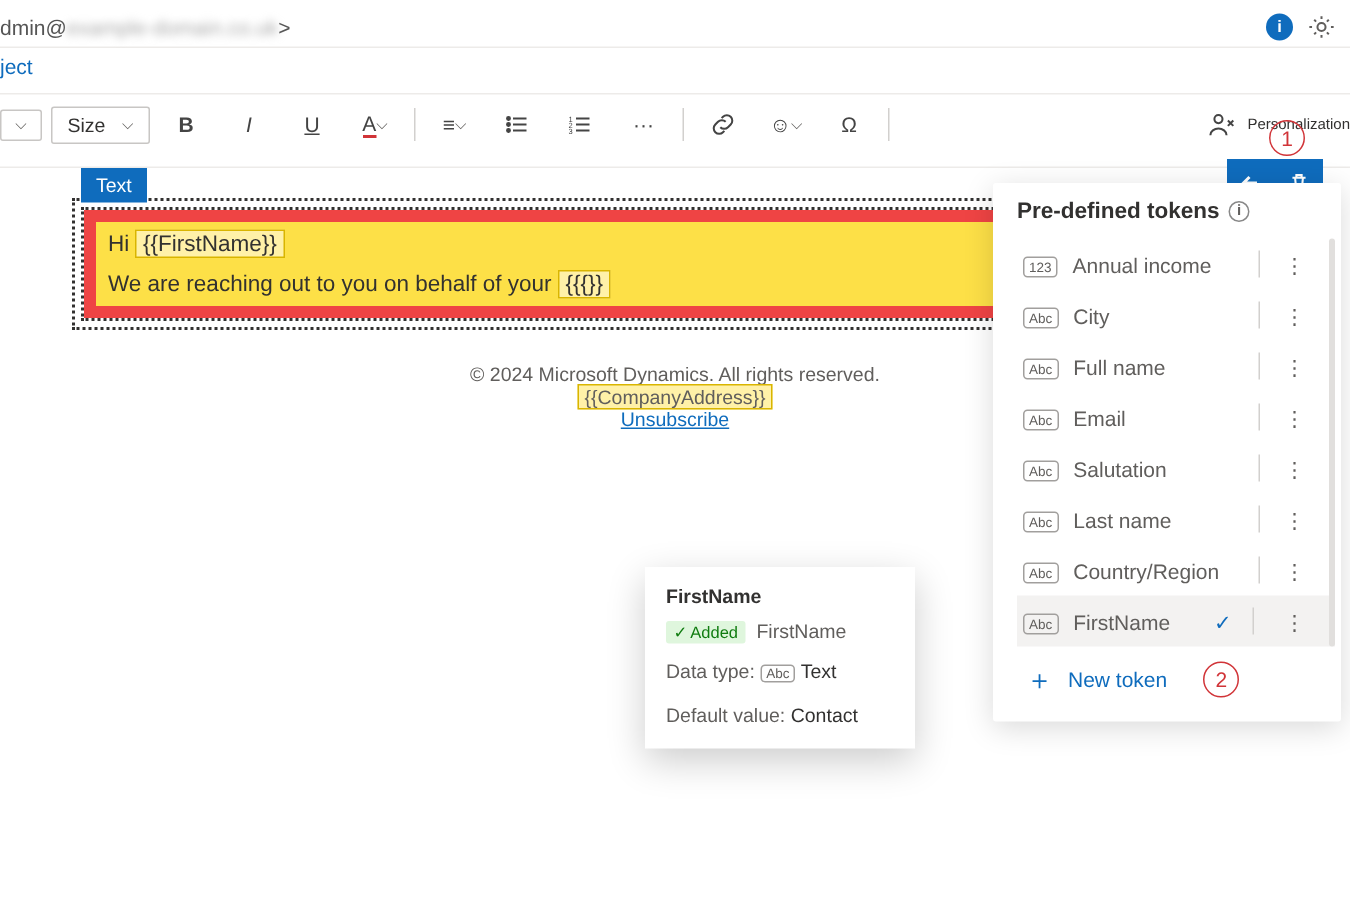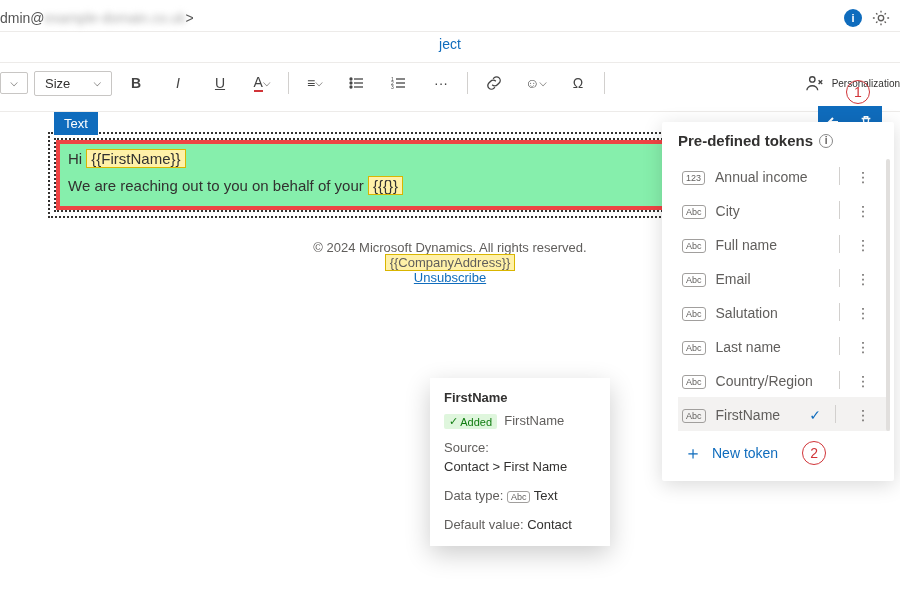--- a/index.html
+++ b/index.html
@@ -3,35 +3,35 @@
 <meta charset="utf-8">
 <style>
   * { box-sizing: border-box; }
   html, body { margin:0; padding:0; font-family: "Segoe UI", Arial, sans-serif; font-size:14px; color:#323130; background:#fff; width:900px; height:601px; overflow:hidden; }
   .topbar { display:flex; align-items:center; justify-content:space-between; padding:4px 10px 0 0; border-bottom:1px solid #edebe9; height:32px; }
   .from { color:#555; }
   .blur { filter: blur(3px); color:#aaa; }
   .top-icons { display:flex; gap:10px; align-items:center; }
   .info-circle { width:18px; height:18px; border-radius:50%; background:#0f6cbd; color:#fff; display:flex; align-items:center; justify-content:center; font-size:11px; font-weight:bold; }
   .gear { width:18px; height:18px; color:#605e5c; }
-  .subject { color:#0f6cbd; padding:4px 0 10px 0;text-align:center; }
+  .subject { color:#0f6cbd; padding:4px 0 10px 0; }
   .toolbar { display:flex; align-items:center; gap:6px; padding:6px 0 14px 0; border-top:1px solid #edebe9; border-bottom:1px solid #edebe9; margin-bottom:20px; }
   .tb-btn { border:1px solid #c8c6c4; border-radius:2px; padding:4px 10px; display:flex; align-items:center; gap:6px; background:#fff; font-size:13px; }
   .tb-icon { width:36px; height:28px; display:flex; align-items:center; justify-content:center; color:#444; border-radius:2px; }
   .caret { font-size:10px; color:#605e5c; }
   .sep { width:1px; height:22px; background:#d2d0ce; margin:0 2px; }
   .right-tb { margin-left:auto; display:flex; align-items:center; gap:8px; }
   .personalization { font-size:10px; color:#323130; }
   .canvas { position:relative; margin:0 auto; width:860px; }
   .outer-dotted { border:2px dotted #323130; padding:4px; margin-left:28px; }
   .inner-dotted { border:2px dotted #323130; padding:0; position:relative; }
   .text-badge { position:absolute; top:-28px; left:-2px; background:#0f6cbd; color:#fff; font-size:13px; padding:4px 10px; }
   .block-actions { position:absolute; top:-34px; right:-10px; display:flex; background:#0f6cbd; }
   .block-actions .ab { width:32px; height:32px; display:flex; align-items:center; justify-content:center; color:#fff; }
-  .editor { border:4px solid #ef4444; padding:6px 8px; background:#86efac; font-size:15px; min-height:70px; }
+  .editor { border:8px solid #ef4444; padding:6px 8px; background:#fde047; font-size:15px; min-height:70px; }
   .tok { background:#fff1a8; border:1px solid #d9b500; padding:0 4px; }
   .footer { text-align:center; margin-top:22px; font-size:13px; color:#605e5c; }
   .footer a { color:#0f6cbd; text-decoration:underline; }
   .callout { width:24px; height:24px; border:1.5px solid #d13438; border-radius:50%; color:#d13438; display:inline-flex; align-items:center; justify-content:center; font-size:14px; }
   .callout1 { position:absolute; top:-52px; right:10px; }
   .callout2 { display:inline-flex; margin-left:14px; }
 
   
   .token-panel { position:absolute; top:-10px; right:-14px; width:232px; background:#fff; box-shadow:0 4px 20px rgba(0,0,0,0.15); border-radius:2px; padding:10px 4px 14px 16px; }
   .token-panel h4 { margin:0 0 10px 0; font-size:15px; font-weight:600; display:flex; align-items:center; gap:6px; }
@@ -72,21 +72,21 @@
     </div>
   </div>
 </div>
 
 <div class="subject">ject</div>
 
 <div class="toolbar">
   <div class="tb-btn" style="width:28px;justify-content:center;padding:4px 4px">
       <span class="caret">⌵</span>
     </div>
-  <div class="tb-btn" style="width:78px">
+  <div class="tb-btn" style="width:66px">
       <span>Size</span>
       <span class="caret" style="margin-left:auto">⌵</span>
     </div>
   <div class="tb-icon">
       <b>B</b>
     </div>
   <div class="tb-icon">
       <i>I</i>
     </div>
   <div class="tb-icon">
@@ -237,24 +237,20 @@
     </div>
   </div>
 
   <div class="detail-pop">
     <div class="title">FirstName</div>
     <div>
       <span class="added-badge">✓ <span>Added</span></span>
       &nbsp;<span style="color:#605e5c">FirstName</span>
     </div>
     <div class="detail-row">
-      <div>Source:</div>
-      <div style="color:#323130">Contact &gt; First Name</div>
-    </div>
-    <div class="detail-row">
       <span>Data type:</span>
       <span class="type-inline">Abc</span>
       <span style="color:#323130">Text</span>
     </div>
     <div class="detail-row">
       <span>Default value:</span>
       <span style="color:#323130">Contact</span>
     </div>
   </div>
 

